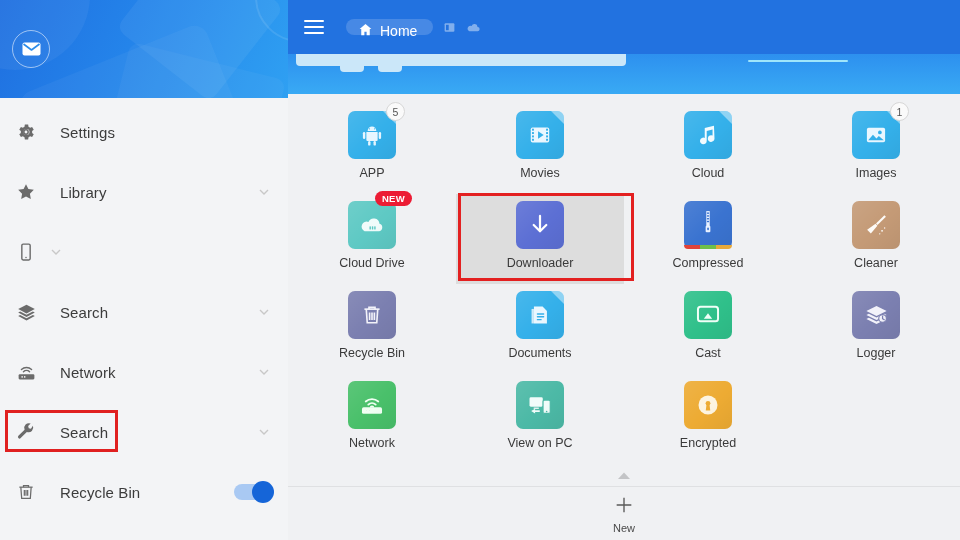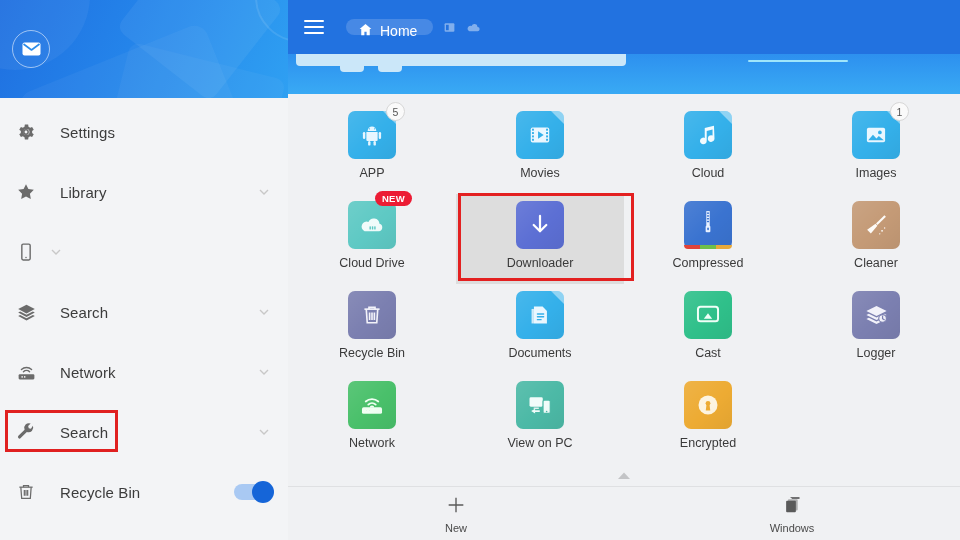--- a/index.html
+++ b/index.html
@@ -616,26 +616,16 @@
 
     <div id="bottombar">
       <div class="tb-item">
         <span class="tb-icon">
           <svg width="22" height="22" viewBox="0 0 24 24" fill="none" stroke="#5a5a5a" stroke-width="1.5">
               <path d="M12 4v16M4 12h16"></path>
             </svg>
         </span>
         <span class="tb-label">New</span>
       </div>
-      <div class="tb-item">
-        <span class="tb-icon">
-          <svg width="22" height="22" viewBox="0 0 24 24" fill="#5a5a5a">
-            <path d="M9.8 3.4h10.4v2H11.8v-.6z" opacity=".85"></path>
-            <rect x="7.6" y="5.6" width="10.6" height="12.4" rx="1" opacity=".45"></rect>
-            <rect x="5.6" y="7.4" width="10.6" height="12.4" rx="1"></rect>
-          </svg>
-        </span>
-        <span class="tb-label">Windows</span>
-      </div>
     </div>
 
   </div>
 </div>
 
 </body></html>

